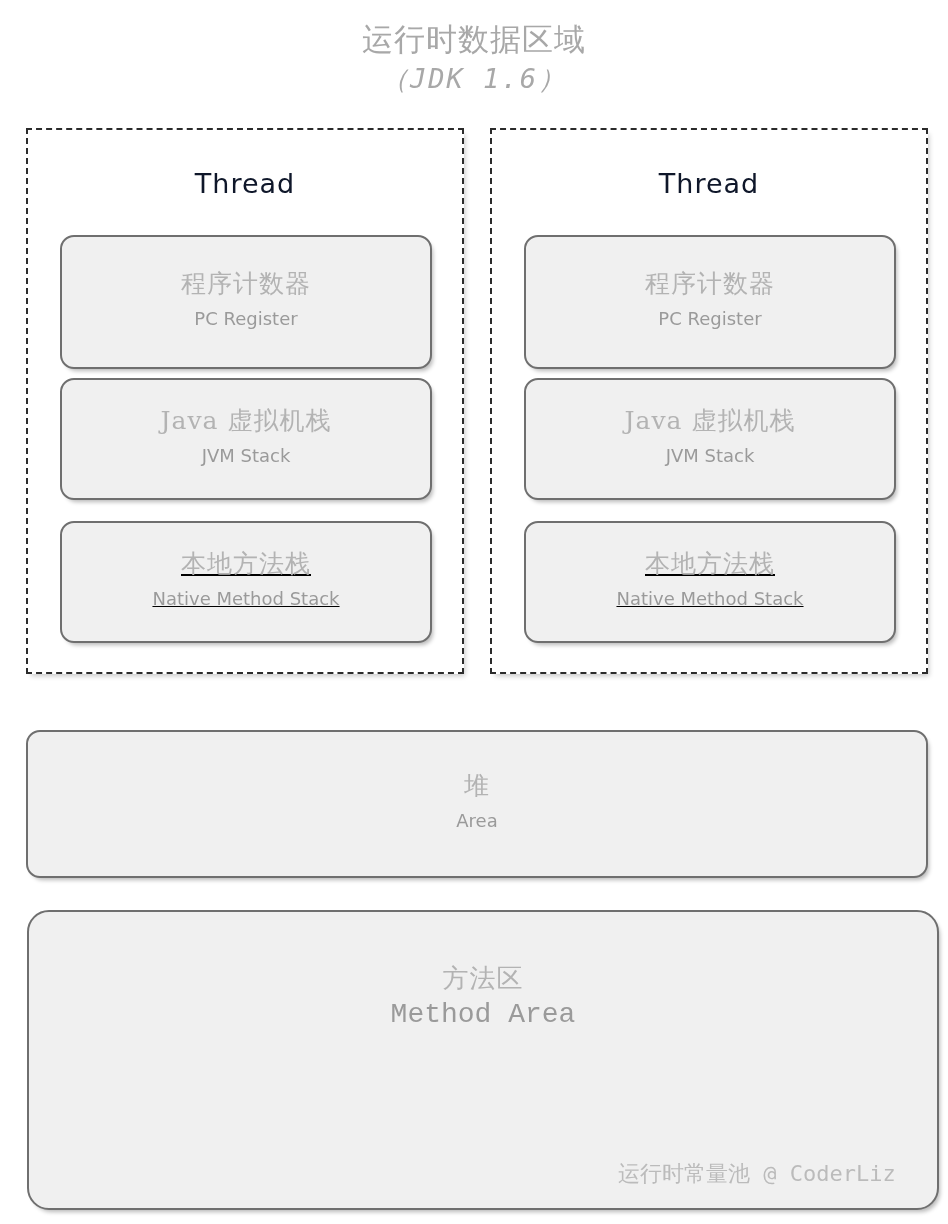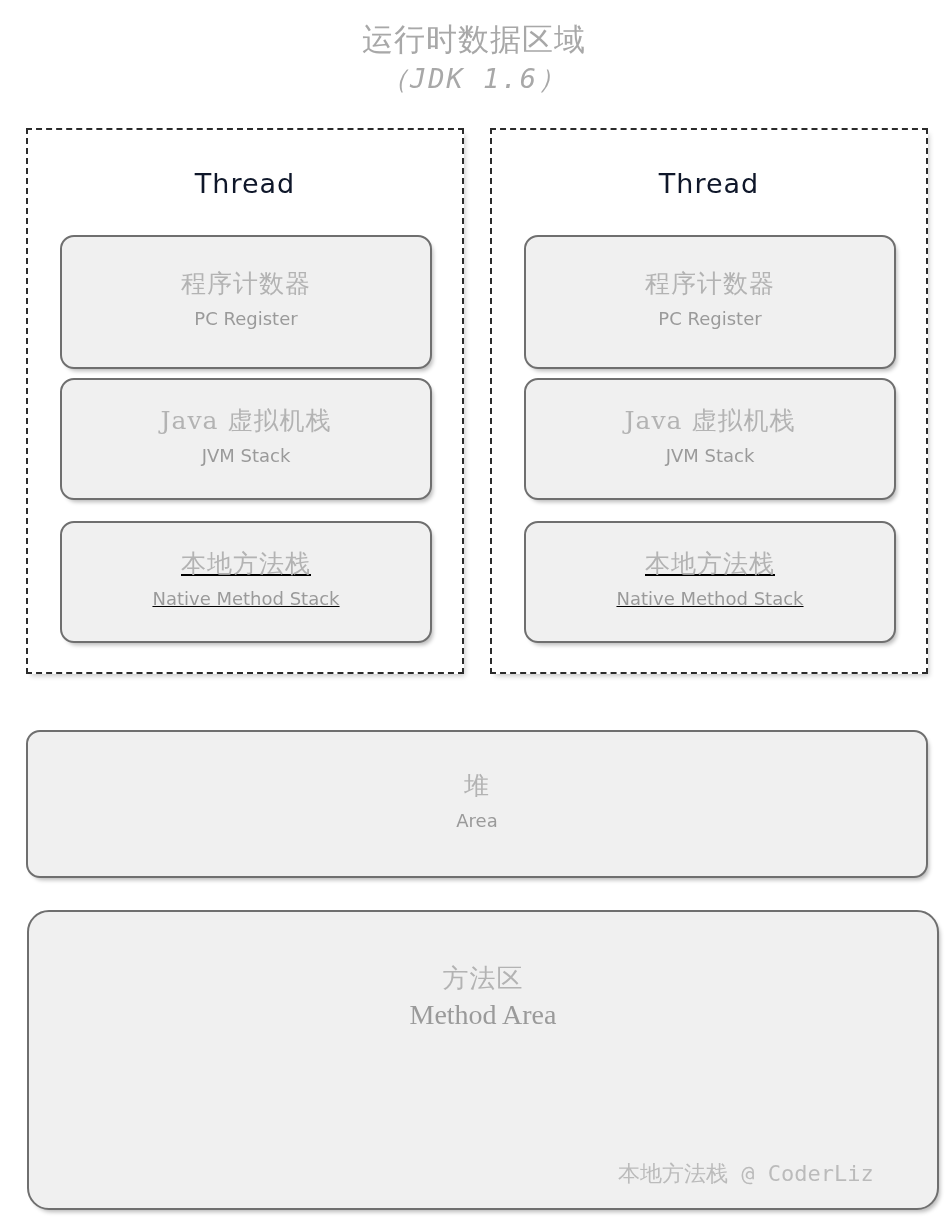--- a/index.html
+++ b/index.html
@@ -141,21 +141,21 @@
     text-align: center;
   }
   .method-area-head .cn {
     font-family: "DejaVu Serif", "Liberation Serif", serif;
     font-size: 26px;
     line-height: 36px;
     color: #b3b3b3;
     letter-spacing: 1px;
   }
   .method-area-head .en {
-    font-family: Liberation Serif, serif;
+    font-family: Liberation Mono, monospace;
     font-size: 28px;
     line-height: 38px;
     color: #9a9a9a;
   }
 
   .constant-pool {
     position: absolute;
     left: 47px;
     top: 166px;
     width: 830px;
@@ -237,15 +237,15 @@
   </div>
 
   <div class="region method-area">
     <div class="method-area-head">
       <div class="cn">方法区</div>
       <div class="en">Method Area</div>
     </div>
 
   </div>
 
-  <div class="watermark">本地方法栈 @ CoderLiz</div>
+  <div class="watermark">运行时常量池 @ CoderLiz</div>
 
 </div>
 
 </body></html>

